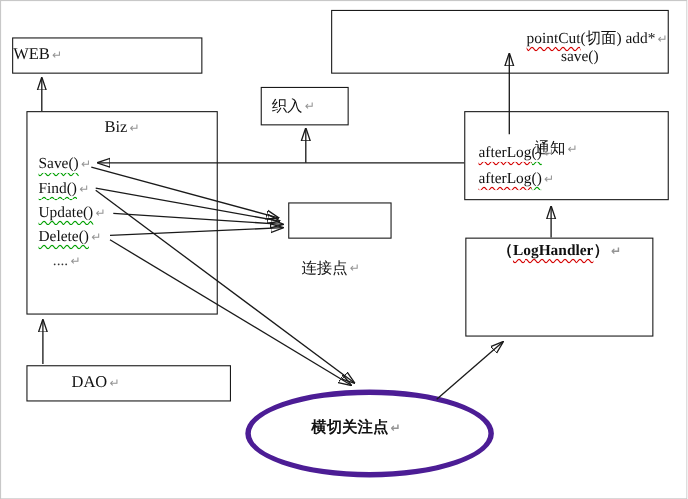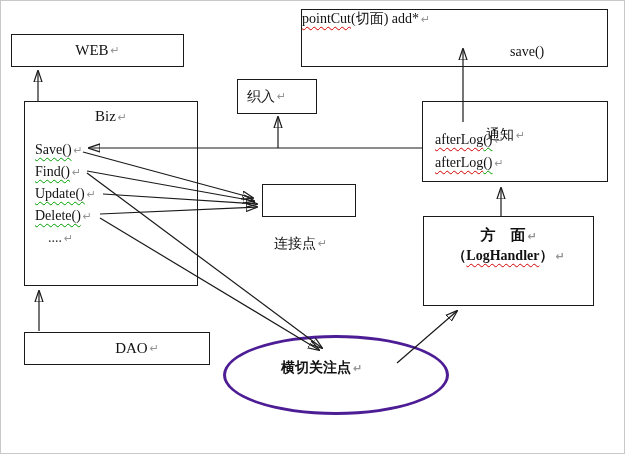--- a/index.html
+++ b/index.html
@@ -5,50 +5,50 @@
   html,body { margin:0; padding:0; background:#fff; }
   .canvas {
     position:relative; width:625px; height:454px; background:#fff;
     border:1px solid #c8c8c8; box-sizing:border-box; overflow:hidden;
     font-family:"Liberation Serif","DejaVu Serif",serif; color:#111;
   }
   .box {
     position:absolute; border:1px solid #1a1a1a; background:#fff;
     box-sizing:border-box; font-size:14px;
   }
-  .center-lbl { width:100%; height:100%; display:flex; align-items:center; justify-content:center; }
+  .center-lbl { width:100%; height:100%; display:flex; align-items:center; justify-content:flex-start; }
   .pm { color:#949494; font-size:11px; margin-left:2px; font-family:"DejaVu Sans",sans-serif; }
   .sq-green { text-decoration-line:underline; text-decoration-style:wavy; text-decoration-color:#00a000; text-decoration-thickness:1px; text-underline-offset:3px; }
   .sq-red   { text-decoration-line:underline; text-decoration-style:wavy; text-decoration-color:#d40000; text-decoration-thickness:1px; text-underline-offset:3px; }
 
   
   #web-box   { left:10px;  top:33px;  width:173px; height:33px; font-size:15px; }
   #pointcut-box { left:300px; top:8px; width:307px; height:58px; }
-  #pointcut-line1 { text-align:left; margin-top:0; }
+  #pointcut-line1 { text-align:right; margin-top:16px; }
   #pointcut-line2 { position:absolute; left:208px; top:34px; }
   #weave-box { left:236px; top:78px;  width:80px;  height:35px; }
   #weave-box .center-lbl { justify-content:flex-start; padding-left:9px; }
   #biz-box   { left:23px;  top:100px; width:174px; height:185px; }
   #biz-title { text-align:center; margin-top:6px; font-size:15px; }
   #biz-methods { position:absolute; left:10px; top:37px; right:2px; }
   .biz-row   { height:22px; line-height:22px; }
   .biz-dots  { padding-left:13px; color:#333; }
   #notice-box { left:421px; top:100px; width:186px; height:81px; }
   #notice-title { position:absolute; left:43px; top:24px;margin-left:20px; }
   #notice-methods { position:absolute; left:12px; top:26px; }
   .notice-row { height:23px; line-height:23px; }
   #joinpoint-box { left:261px; top:183px; width:94px; height:33px; }
   #joinpoint-box .center-lbl { justify-content:flex-start; padding-left:11px;margin-top:43px; }
   #aspect-box { left:422px; top:215px; width:171px; height:90px; }
   #aspect-line1 { text-align:center; margin-top:9px; font-weight:bold; font-size:15px; }
   #aspect-line2 { text-align:center; margin-top:2px; font-weight:bold; }
   #dao-box   { left:23px;  top:331px; width:186px; height:33px; font-size:15px;padding-left:40px; }
   #crosscut-ellipse {
-    position:absolute; left:222px; top:334px; width:226px; height:80px;
-    border:3px solid #4c1d95; border-radius:50%; background:#fff; box-sizing:border-box;
+    position:absolute; left:222px; top:353px; width:226px; height:80px;
+    border:5px solid #4c1d95; border-radius:50%; background:#fff; box-sizing:border-box;
   }
   #crosscut-label { position:absolute; left:55px; top:21px; font-weight:bold; font-size:14px; white-space:nowrap; }
 
   #connector-layer { position:absolute; left:0; top:0; z-index:5; pointer-events:none; }
   #connector-layer path { stroke:#1a1a1a; stroke-width:1.2; fill:none; }
 </style>
 </head>
 <body>
 
 <div class="canvas">
@@ -112,23 +112,20 @@
   </div>
 
   <div class="box" id="joinpoint-box">
     <div class="center-lbl">
       <span>连接点</span>
         <span class="pm">↵</span>
     </div>
   </div>
 
   <div class="box" id="aspect-box">
-    <div id="aspect-line1">
-      <span>方　面</span><span class="pm">↵</span>
-    </div>
     <div id="aspect-line2">
       <span>（</span><span class="sq-red">LogHandler</span><span>）</span><span class="pm">↵</span>
     </div>
   </div>
 
   <div class="box" id="dao-box">
     <div class="center-lbl">
       <span>DAO</span>
         <span class="pm">↵</span>
     </div>

